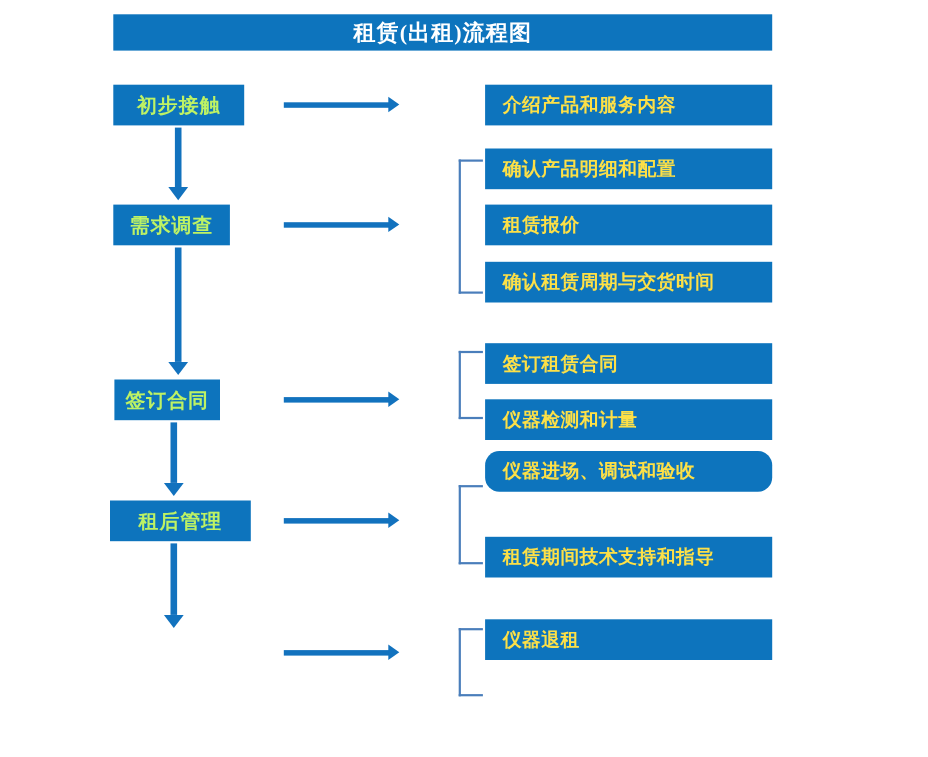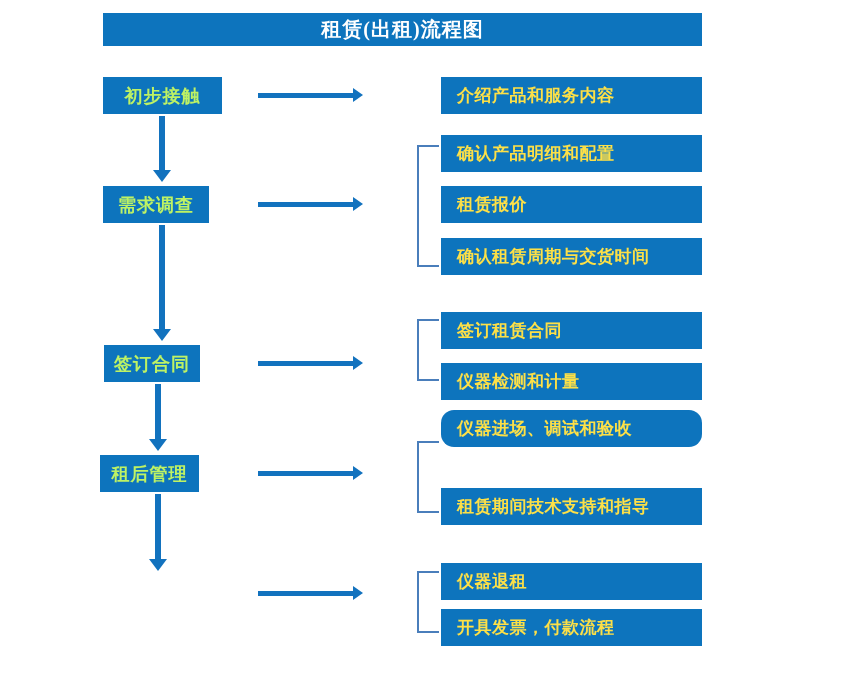--- a/index.html
+++ b/index.html
@@ -130,21 +130,21 @@
 <div id="canvas">
 
   <div class="title-bar">租赁(出租)流程图</div>
 
   <div class="stage-box" style="left:103px; top:77px; width:119px;">初步接触</div>
 
   <div class="stage-box" style="left:103px; top:186px; width:106px;">需求调查</div>
 
   <div class="stage-box" style="left:104px; top:345px; width:96px;">签订合同</div>
 
-  <div class="stage-box" style="left:100px; top:455px; width:99px;">租后管理</div>
+  <div class="stage-box" style="left:100px; top:455px; width:128px;">租后管理</div>
 
 
   <div class="v-arrow" style="left:153px; top:116px; height:66px;">
     <div class="shaft" style="height:54px;"></div>
     <div class="head"></div>
   </div>
 
   <div class="v-arrow" style="left:153px; top:225px; height:116px;">
     <div class="shaft" style="height:104px;"></div>
     <div class="head"></div>
@@ -199,15 +199,14 @@
   <div class="detail-box" style="top:186px;">租赁报价</div>
   <div class="detail-box" style="top:238px;">确认租赁周期与交货时间</div>
 
   <div class="detail-box" style="top:312px;">签订租赁合同</div>
   <div class="detail-box" style="top:363px;">仪器检测和计量</div>
 
   <div class="detail-box" style="top:410px;border-radius:13px;">仪器进场、调试和验收</div>
   <div class="detail-box" style="top:488px;">租赁期间技术支持和指导</div>
 
   <div class="detail-box" style="top:563px;">仪器退租</div>
-  <div class="detail-box" style="top:609px;">开具发票，付款流程</div>
 
 </div>
 
 </body></html>

